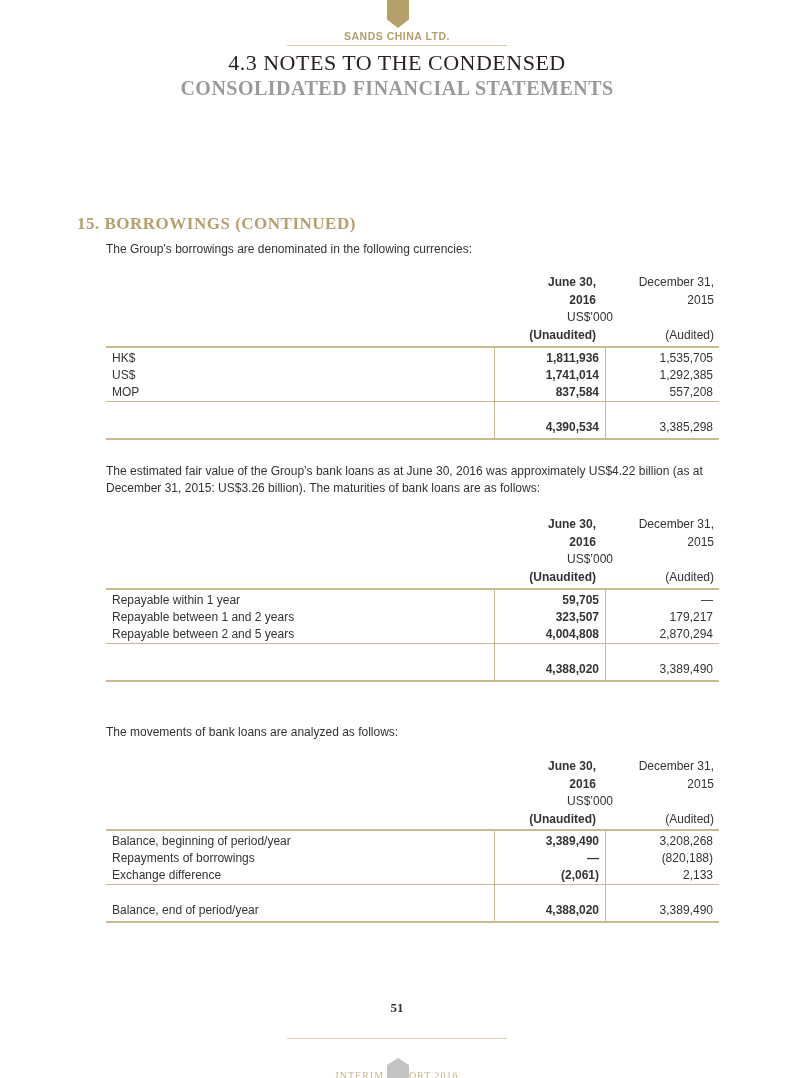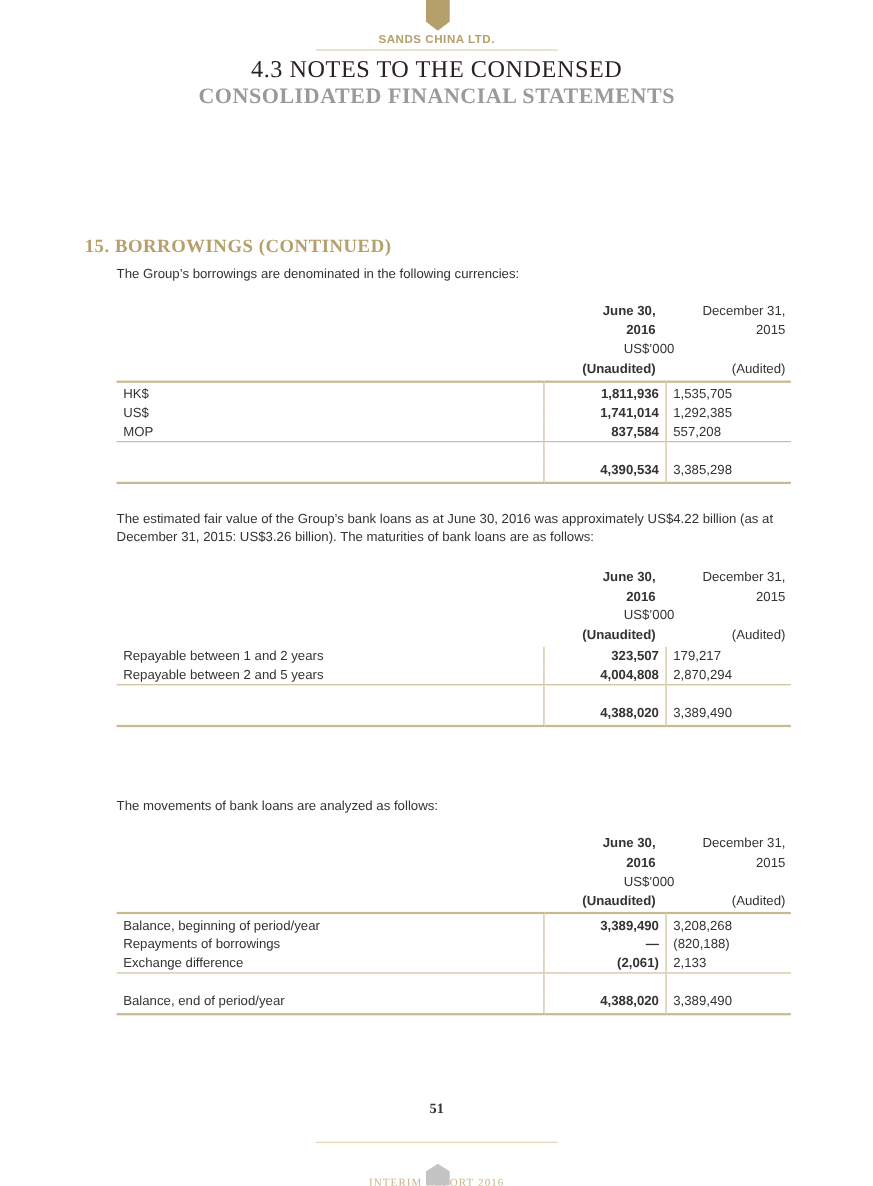--- a/index.html
+++ b/index.html
@@ -8,21 +8,21 @@
   .brand { position:absolute; left:0; width:794px; top:30px; text-align:center; font-size:10.5px; font-weight:bold; color:#b59f6b; letter-spacing:0.5px; }
   .rule-top { position:absolute; left:287px; top:45px; width:220px; height:1px; background:#d8cca8; }
   .title1 { position:absolute; left:0; width:794px; top:50px; text-align:center; font-family:"Liberation Serif", serif; font-size:22px; color:#2a2222; letter-spacing:0.5px; }
   .title2 { position:absolute; left:0; width:794px; top:77px; text-align:center; font-family:"Liberation Serif", serif; font-size:20px; color:#9a9a9a; font-weight:bold; letter-spacing:0.5px; }
   .section { position:absolute; left:77px; top:214px; font-family:"Liberation Serif", serif; font-weight:bold; font-size:17px; color:#b59f6b; letter-spacing:0.5px; }
   .para { position:absolute; left:106px; width:620px; font-size:12px; color:#333; line-height:17px; }
   table.fin { position:absolute; left:106px; width:613px; border-collapse:collapse; font-size:12px; color:#333; }
   table.fin td { padding:0 6px; height:17px; line-height:17px; }
   table.fin td.lbl { width:373px;margin-top:16px; }
   table.fin td.c1 { width:97px; text-align:right; font-weight:bold; border-left:1px solid #c9b98e; }
-  table.fin td.c2 { width:100px; text-align:left; border-left:1px solid #c9b98e; }
+  table.fin td.c2 { width:100px; text-align:right; border-left:1px solid #c9b98e; }
   table.fin tr.first td { border-top:2px solid #c9b98e; padding-top:2px; }
   table.fin tr.sep td { border-top:1px solid #c9b98e; }
   table.fin tr.total td { border-bottom:2px solid #c9b98e; padding-bottom:2px; }
   .hdr { position:absolute; left:480px; width:240px; font-size:12px; color:#333; line-height:17.5px; }
   .hdr .row { position:relative; height:17.5px; }
   .hdr .a { position:absolute; right:124px; font-weight:bold; text-align:right; }
   .hdr .b { position:absolute; right:6px; text-align:right; }
   .hdr .u { position:absolute; left:0; width:240px; text-align:center; left:-10px; }
   .pgnum { position:absolute; left:0; width:794px; top:1000px; text-align:center; font-family:"Liberation Serif", serif; font-weight:bold; font-size:13px; color:#333; }
   .rule-bot { position:absolute; left:287px; top:1038px; width:220px; height:1px; background:#e0d2ab; }
@@ -104,20 +104,25 @@
       <span class="u">US$’000</span>
     </div>
   <div class="row">
       <span class="a">(Unaudited)</span>
       <span class="b">(Audited)</span>
     </div>
 </div>
 
 <table class="fin" style="top:588px;">
   <tbody>
+      <tr class="first">
+    <td class="lbl">Repayable within 1 year</td>
+    <td class="c1">59,705</td>
+    <td class="c2">—</td>
+  </tr>
   <tr>
     <td class="lbl">Repayable between 1 and 2 years</td>
     <td class="c1">323,507</td>
     <td class="c2">179,217</td>
   </tr>
   <tr>
     <td class="lbl">Repayable between 2 and 5 years</td>
     <td class="c1">4,004,808</td>
     <td class="c2">2,870,294</td>
   </tr>

